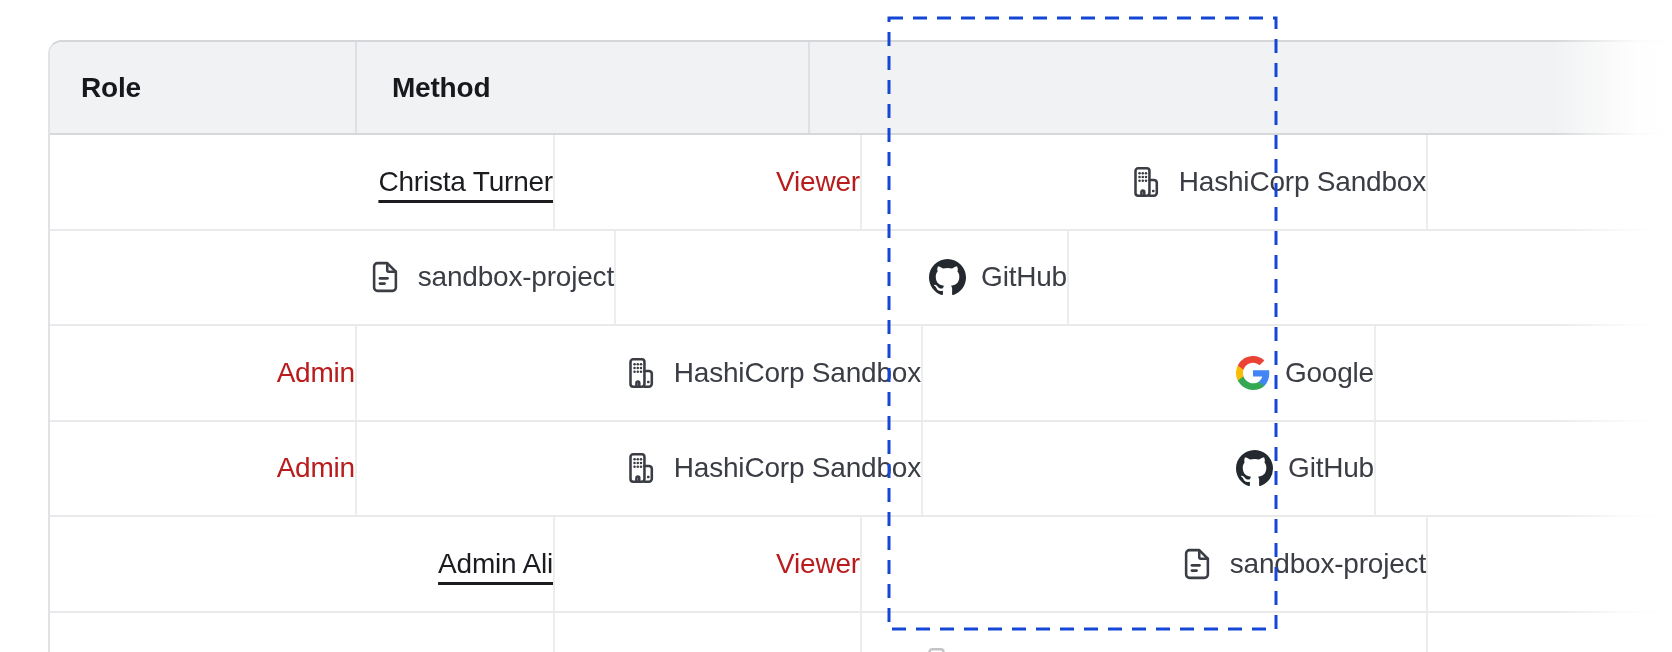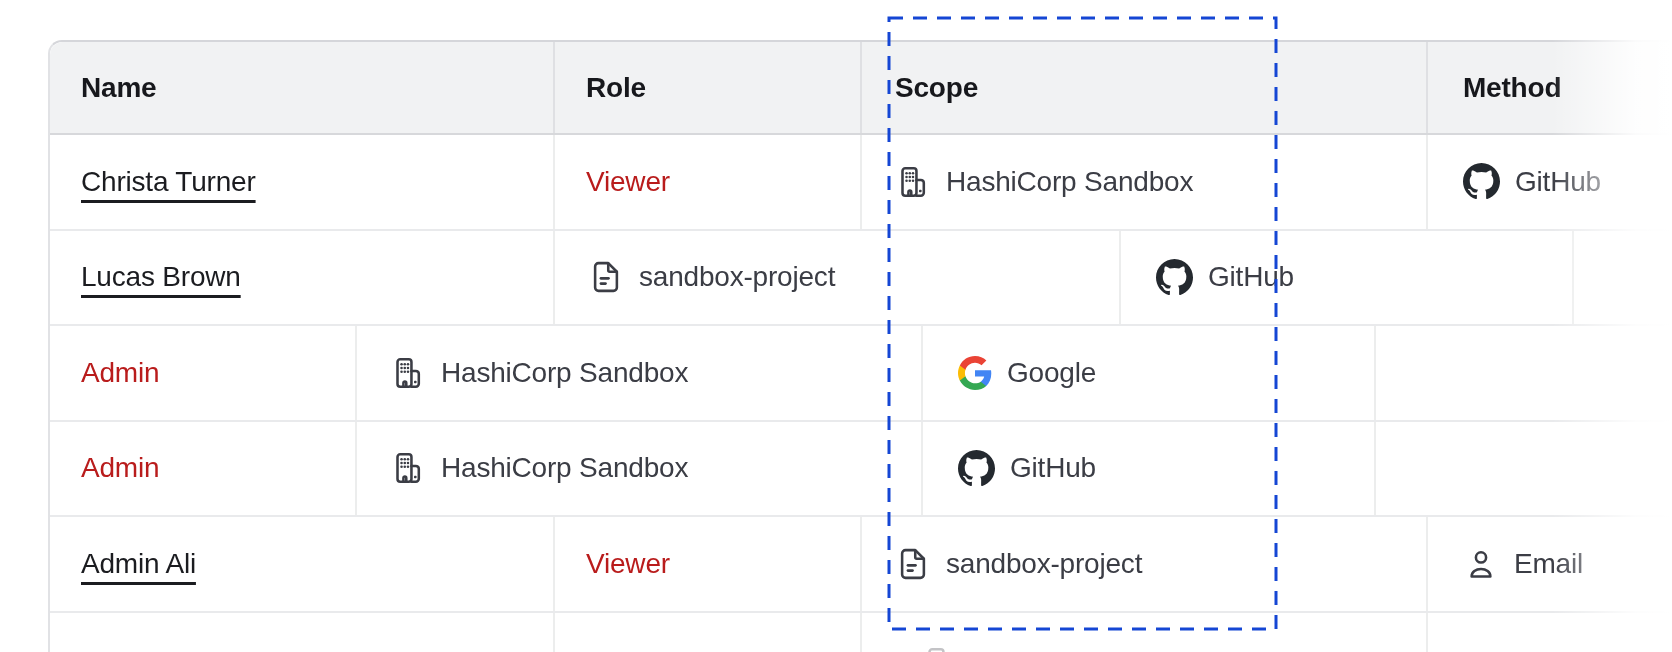--- a/index.html
+++ b/index.html
@@ -18,21 +18,21 @@
     border-left:2px solid #e1e2e5;
     border-top-left-radius:14px;
   }
   .thead {
     display:flex; height:93px; background:#f1f2f3;
     border-bottom:2px solid #d7d8db;
     border-top-left-radius:13px;
   }
   .thead .cell { border-right:2px solid #dfe0e3; }
   .trow { display:flex; height:95.5px; border-bottom:2px solid #e9eaec; background:#fff; }
-  .trow .cell { border-right:2px solid #eceded; }
+  .trow .cell { border-right:2px solid #eceded;justify-content:flex-end; }
   .trow.partial { height:110px; border-bottom:none; }
   .cell {
     display:flex; align-items:center; height:100%;
     font-size:28px; color:#3b3d45;
   }
   .c-name   { width:505px; padding-left:31px; }
   .c-role   { width:307px; padding-left:31px; }
   .c-scope  { width:566px; padding-left:33px; gap:15px; }
   .c-method { width:453px; padding-left:35px; gap:15px; }
   .thead .cell { font-weight:700; color:#17181c; font-size:28px; }
@@ -93,23 +93,21 @@
       <path fill="#EA4335" d="M12 4.75c1.77 0 3.35.61 4.6 1.8l3.42-3.42C17.95 1.19 15.24 0 12 0 7.31 0 3.26 2.7 1.29 6.62l3.98 3.09c.95-2.85 3.6-4.96 6.73-4.96z"></path>
     </g>
   </defs>
 </svg>
 
 <div class="stage">
 
   <div class="table">
 
     <div class="thead">
-      <div class="cell c-name">Name</div>
       <div class="cell c-role">Role</div>
-      <div class="cell c-scope">Scope</div>
       <div class="cell c-method">Method</div>
     </div>
 
     <div class="trow">
       <div class="cell c-name">
         <a class="name-link">Christa Turner</a>
       </div>
       <div class="cell c-role">
         <span class="role-text">Viewer</span>
       </div>
@@ -125,23 +123,20 @@
         <span class="icon">
             <svg width="37" height="37" viewBox="0 0 16 16" fill="#24292f">
               <use href="#ic-github"></use>
             </svg>
           </span>
         <span>GitHub</span>
       </div>
     </div>
 
     <div class="trow">
-      <div class="cell c-name">
-        <a class="name-link">Lucas Brown</a>
-      </div>
       <div class="cell c-scope">
         <span class="icon">
             <svg width="36" height="36" viewBox="0 0 24 24">
               <use href="#ic-file"></use>
             </svg>
           </span>
         <span>sandbox-project</span>
       </div>
       <div class="cell c-method">
         <span class="icon">

